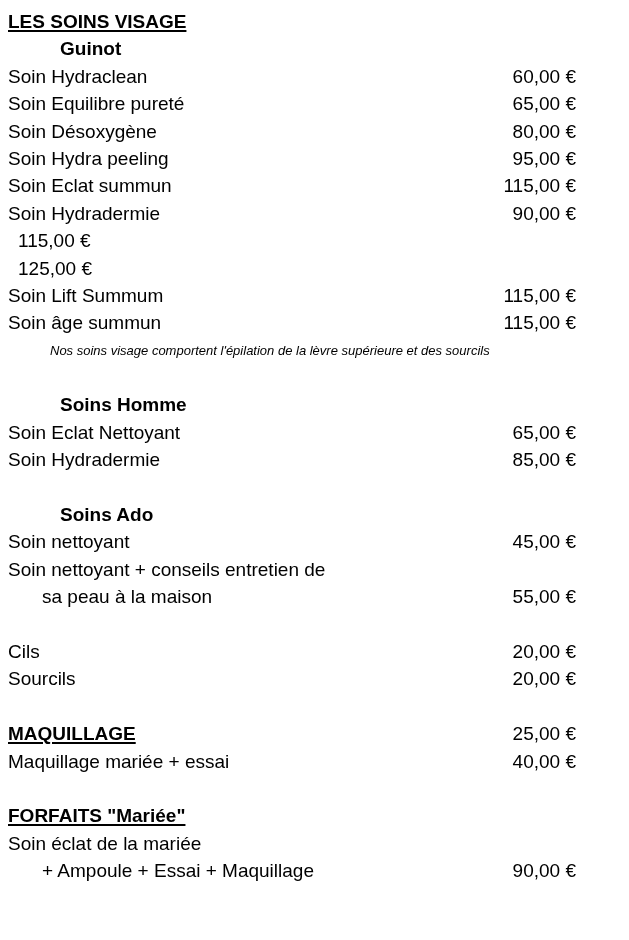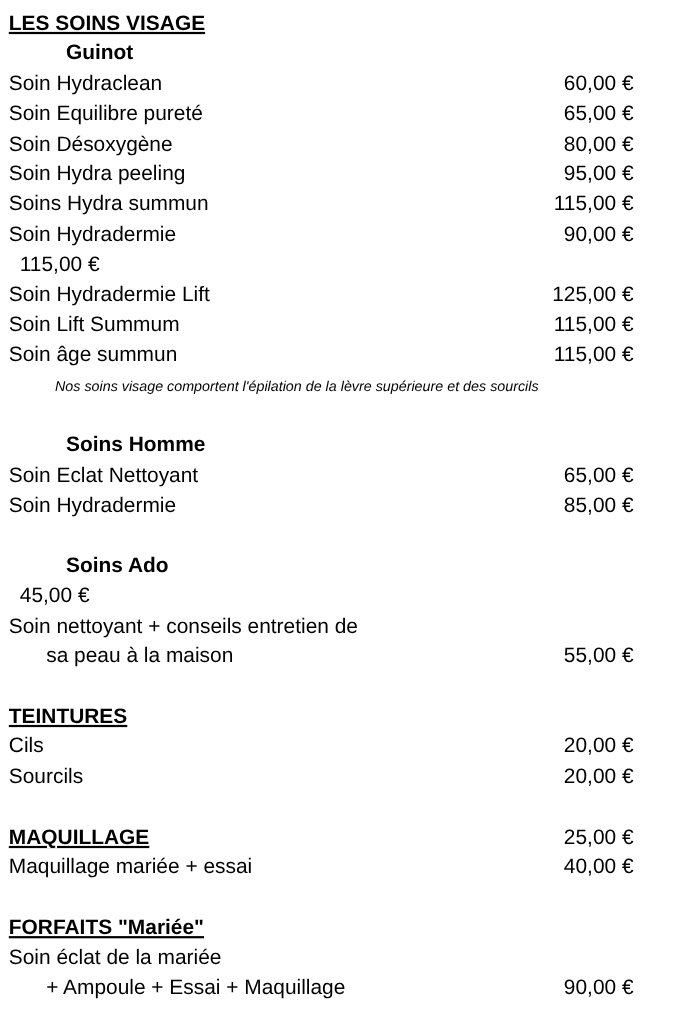--- a/index.html
+++ b/index.html
@@ -65,32 +65,31 @@
     </div>
     <div class="row">
       <span class="label">Soin Désoxygène</span>
       <span class="price">80,00 €</span>
     </div>
     <div class="row">
       <span class="label">Soin Hydra peeling</span>
       <span class="price">95,00 €</span>
     </div>
     <div class="row">
-      <span class="label">Soins Hydra summun</span>
+      <span class="label">Soin Eclat summun</span>
       <span class="price">115,00 €</span>
     </div>
     <div class="row">
       <span class="label">Soin Hydradermie</span>
       <span class="price">90,00 €</span>
     </div>
     <div class="row">
       <span class="price">115,00 €</span>
     </div>
     <div class="row">
-      <span class="label">Soin Hydradermie Lift</span>
       <span class="price">125,00 €</span>
     </div>
     <div class="row">
       <span class="label">Soin Lift Summum</span>
       <span class="price">115,00 €</span>
     </div>
     <div class="row">
       <span class="label">Soin âge summun</span>
       <span class="price">115,00 €</span>
     </div>
@@ -115,39 +114,36 @@
     </div>
   </section>
 
   <div class="spacer"></div>
 
   <section>
     <div class="row">
       <span class="label subheading">Soins Ado</span>
     </div>
     <div class="row">
+      <span class="label">Soin nettoyant</span>
       <span class="price">45,00 €</span>
     </div>
     <div class="row">
       <span class="label">Soin nettoyant + conseils entretien de</span>
       <span class="price"></span>
     </div>
     <div class="row">
       <span class="label continuation">sa peau à la maison</span>
       <span class="price">55,00 €</span>
     </div>
   </section>
 
   <div class="spacer"></div>
 
   <section>
-    <div class="row">
-      <span class="label heading">TEINTURES</span>
-      <span class="price"></span>
-    </div>
     <div class="row">
       <span class="label">Cils</span>
       <span class="price">20,00 €</span>
     </div>
     <div class="row">
       <span class="label">Sourcils</span>
       <span class="price">20,00 €</span>
     </div>
   </section>
 

